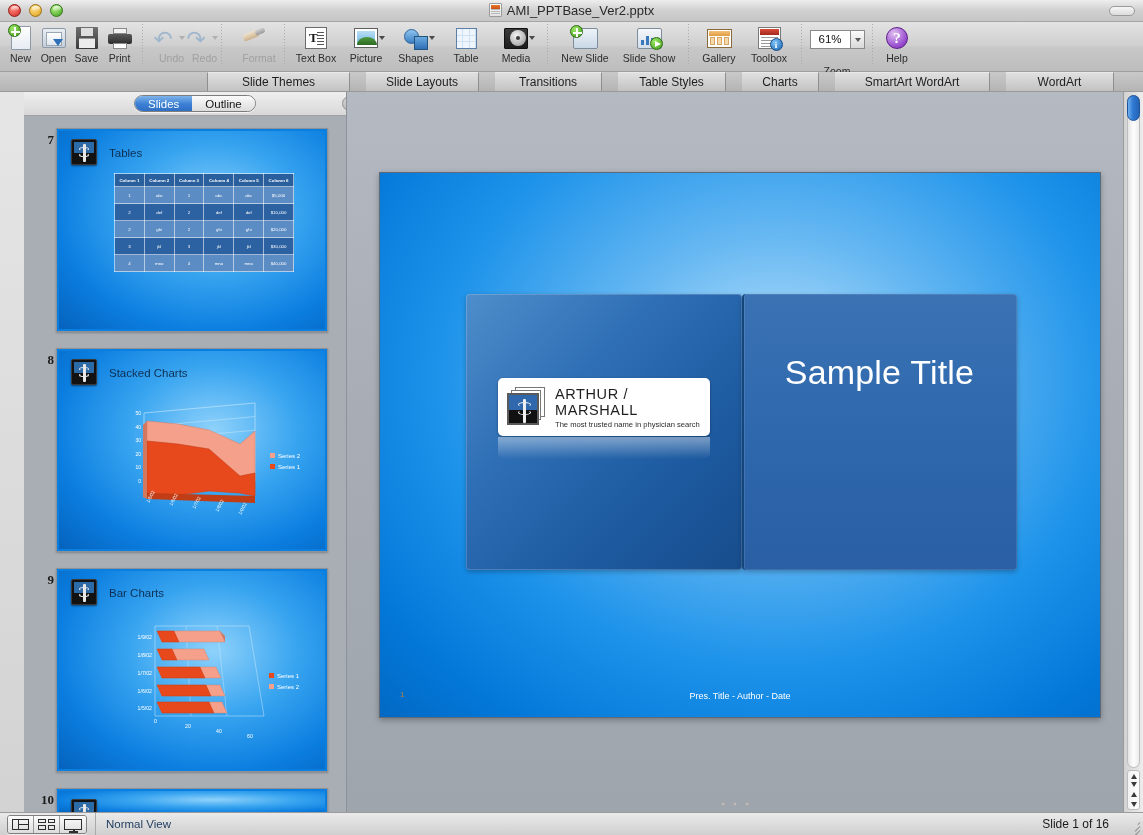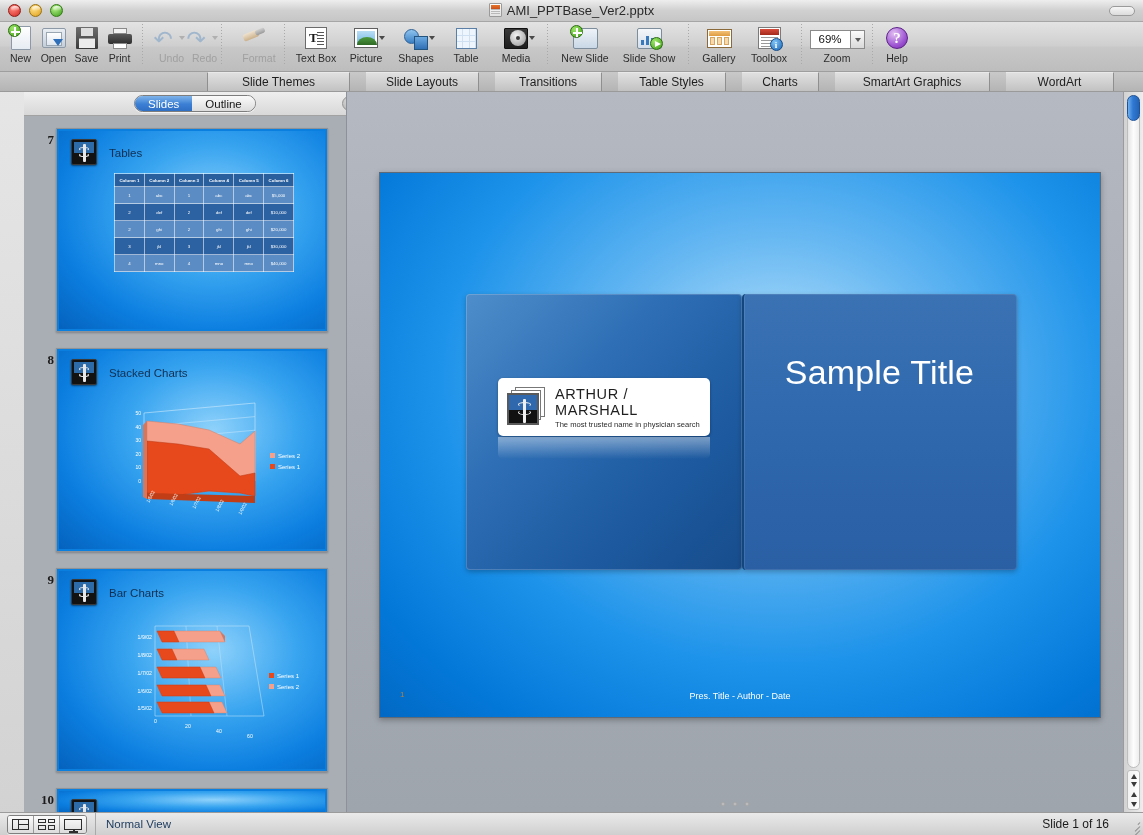--- a/index.html
+++ b/index.html
@@ -562,24 +562,24 @@
             </div>
         </div>
         <div class="lb">Toolbox</div>
       </div>
     </div>
     <div class="tsep"></div>
 
     <div class="tgroup">
       <div class="tbtn" style="width:58px">
         <div class="zoombox">
-          <div class="zoomfield">69%</div>
+          <div class="zoomfield">61%</div>
           <div class="zoomstep"></div>
         </div>
-        <div class="lb" style="margin-top:3px">Zoom</div>
+        <div class="lb" style="margin-top:16px">Zoom</div>
       </div>
     </div>
     <div class="tsep"></div>
 
     <div class="tgroup">
       <div class="tbtn" style="width:36px">
         <div class="ic">
             <div class="ic-help">?</div>
           </div>
         <div class="lb">Help</div>
@@ -597,21 +597,21 @@
     <div class="rtab" style="width:107px">
         <span>Transitions</span>
       </div>
     <div class="rtab" style="width:108px">
         <span>Table Styles</span>
       </div>
     <div class="rtab" style="width:77px">
         <span>Charts</span>
       </div>
     <div class="rtab" style="width:155px">
-        <span>SmartArt Graphics</span>
+        <span>SmartArt WordArt</span>
       </div>
     <div class="rtab" style="width:108px">
         <span>WordArt</span>
       </div>
   </div>
 
   <div class="leftpane">
     <div class="slides-outline-bar">
       <div class="segctrl">
         <div class="segbtn on">Slides</div>

